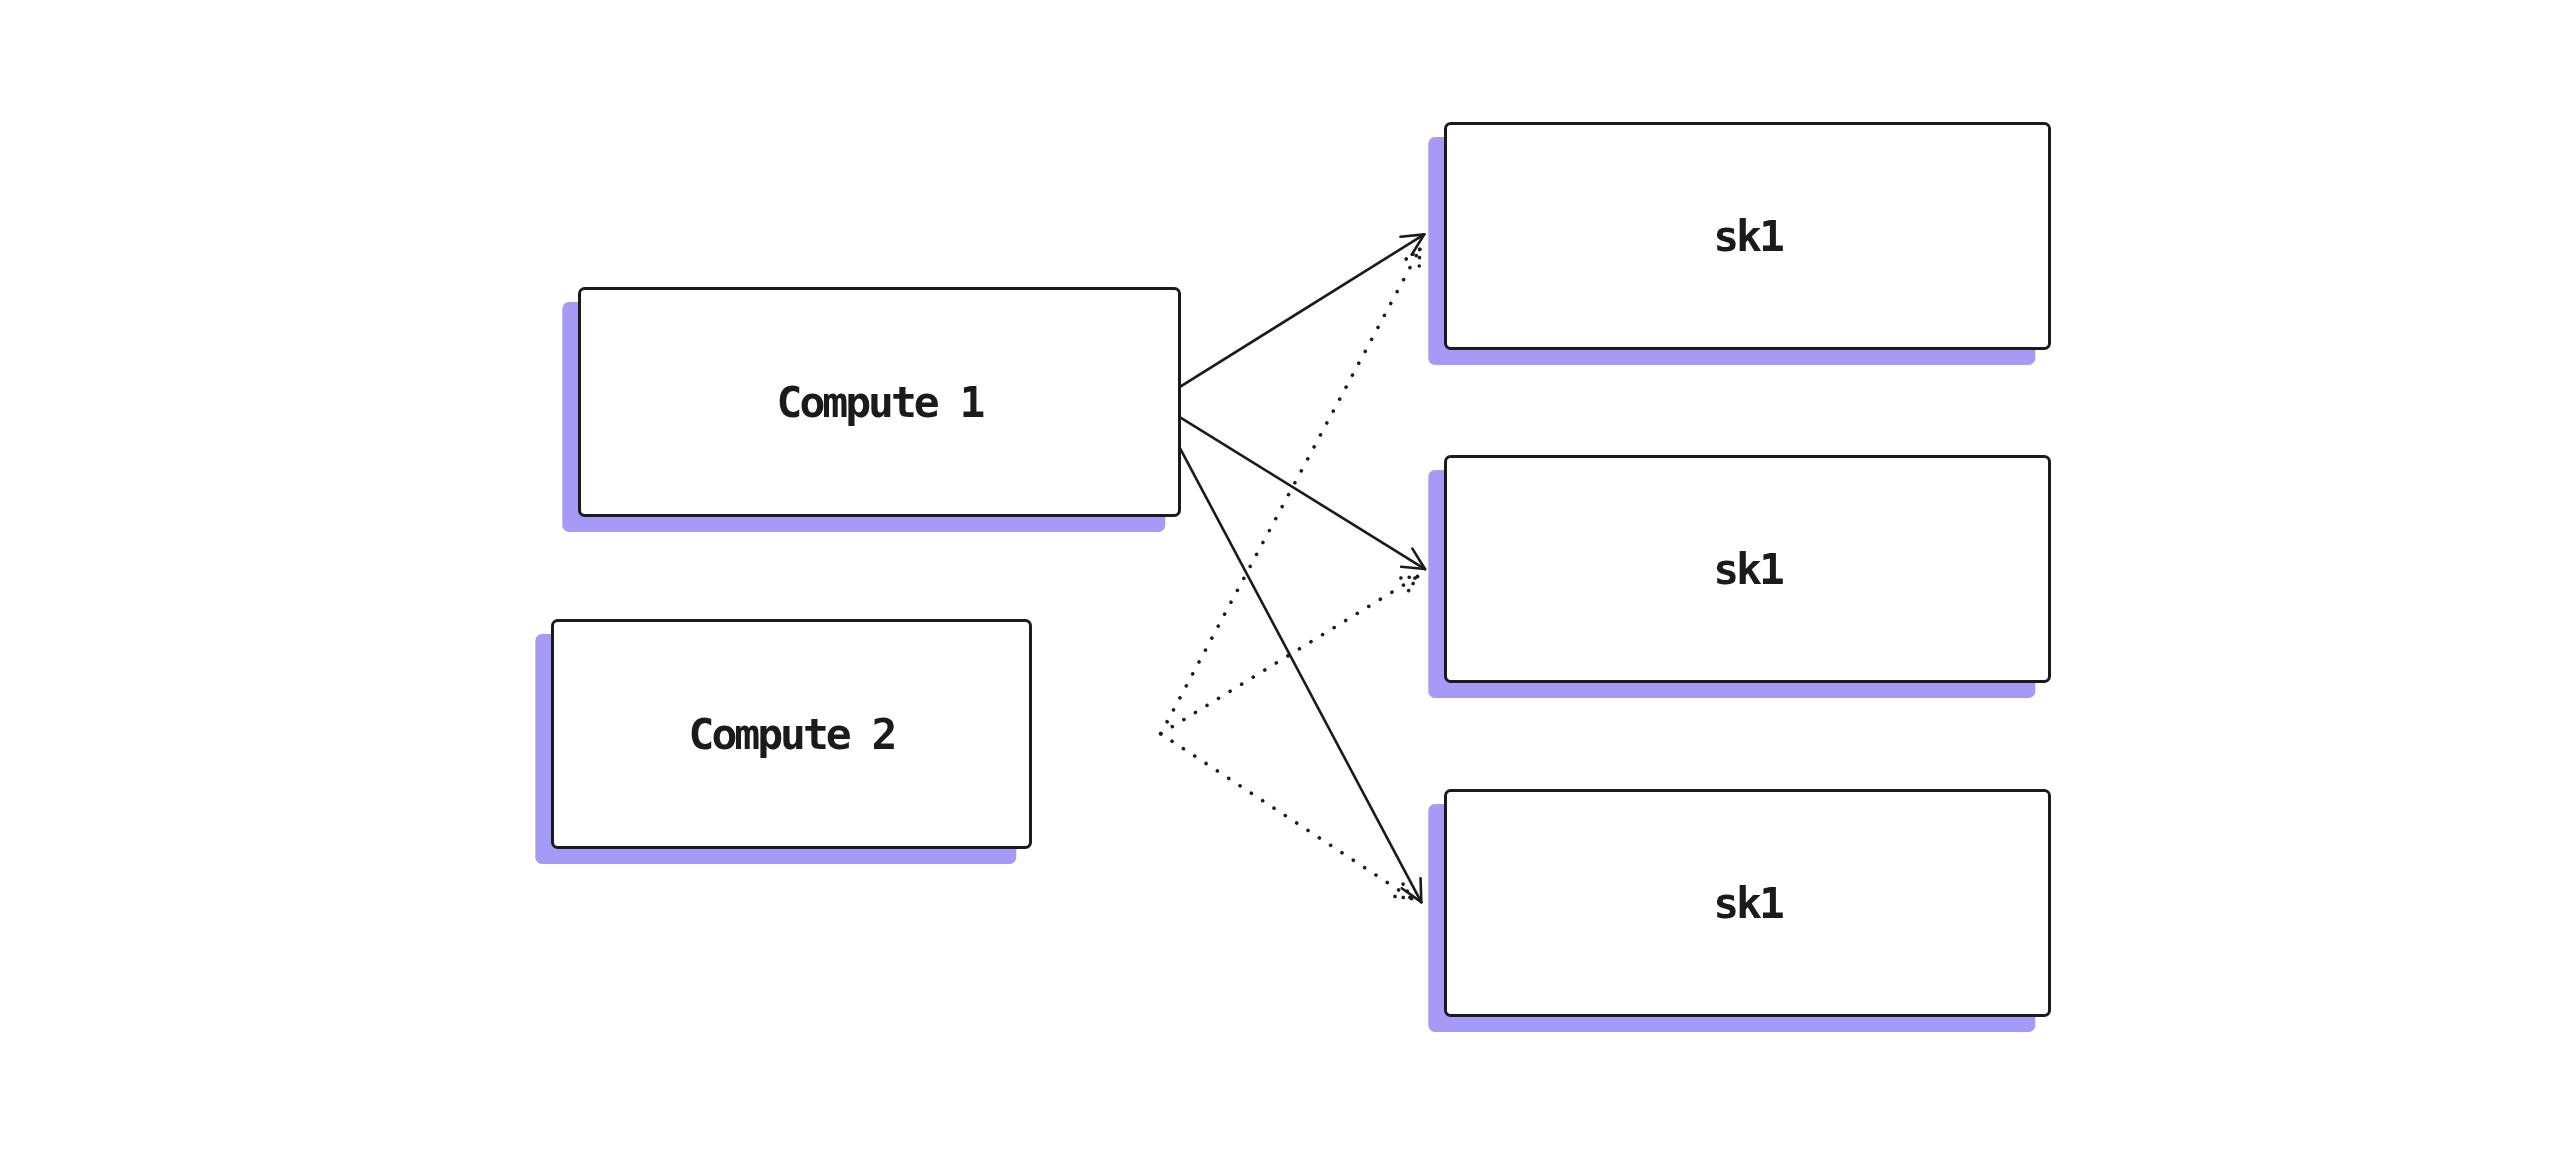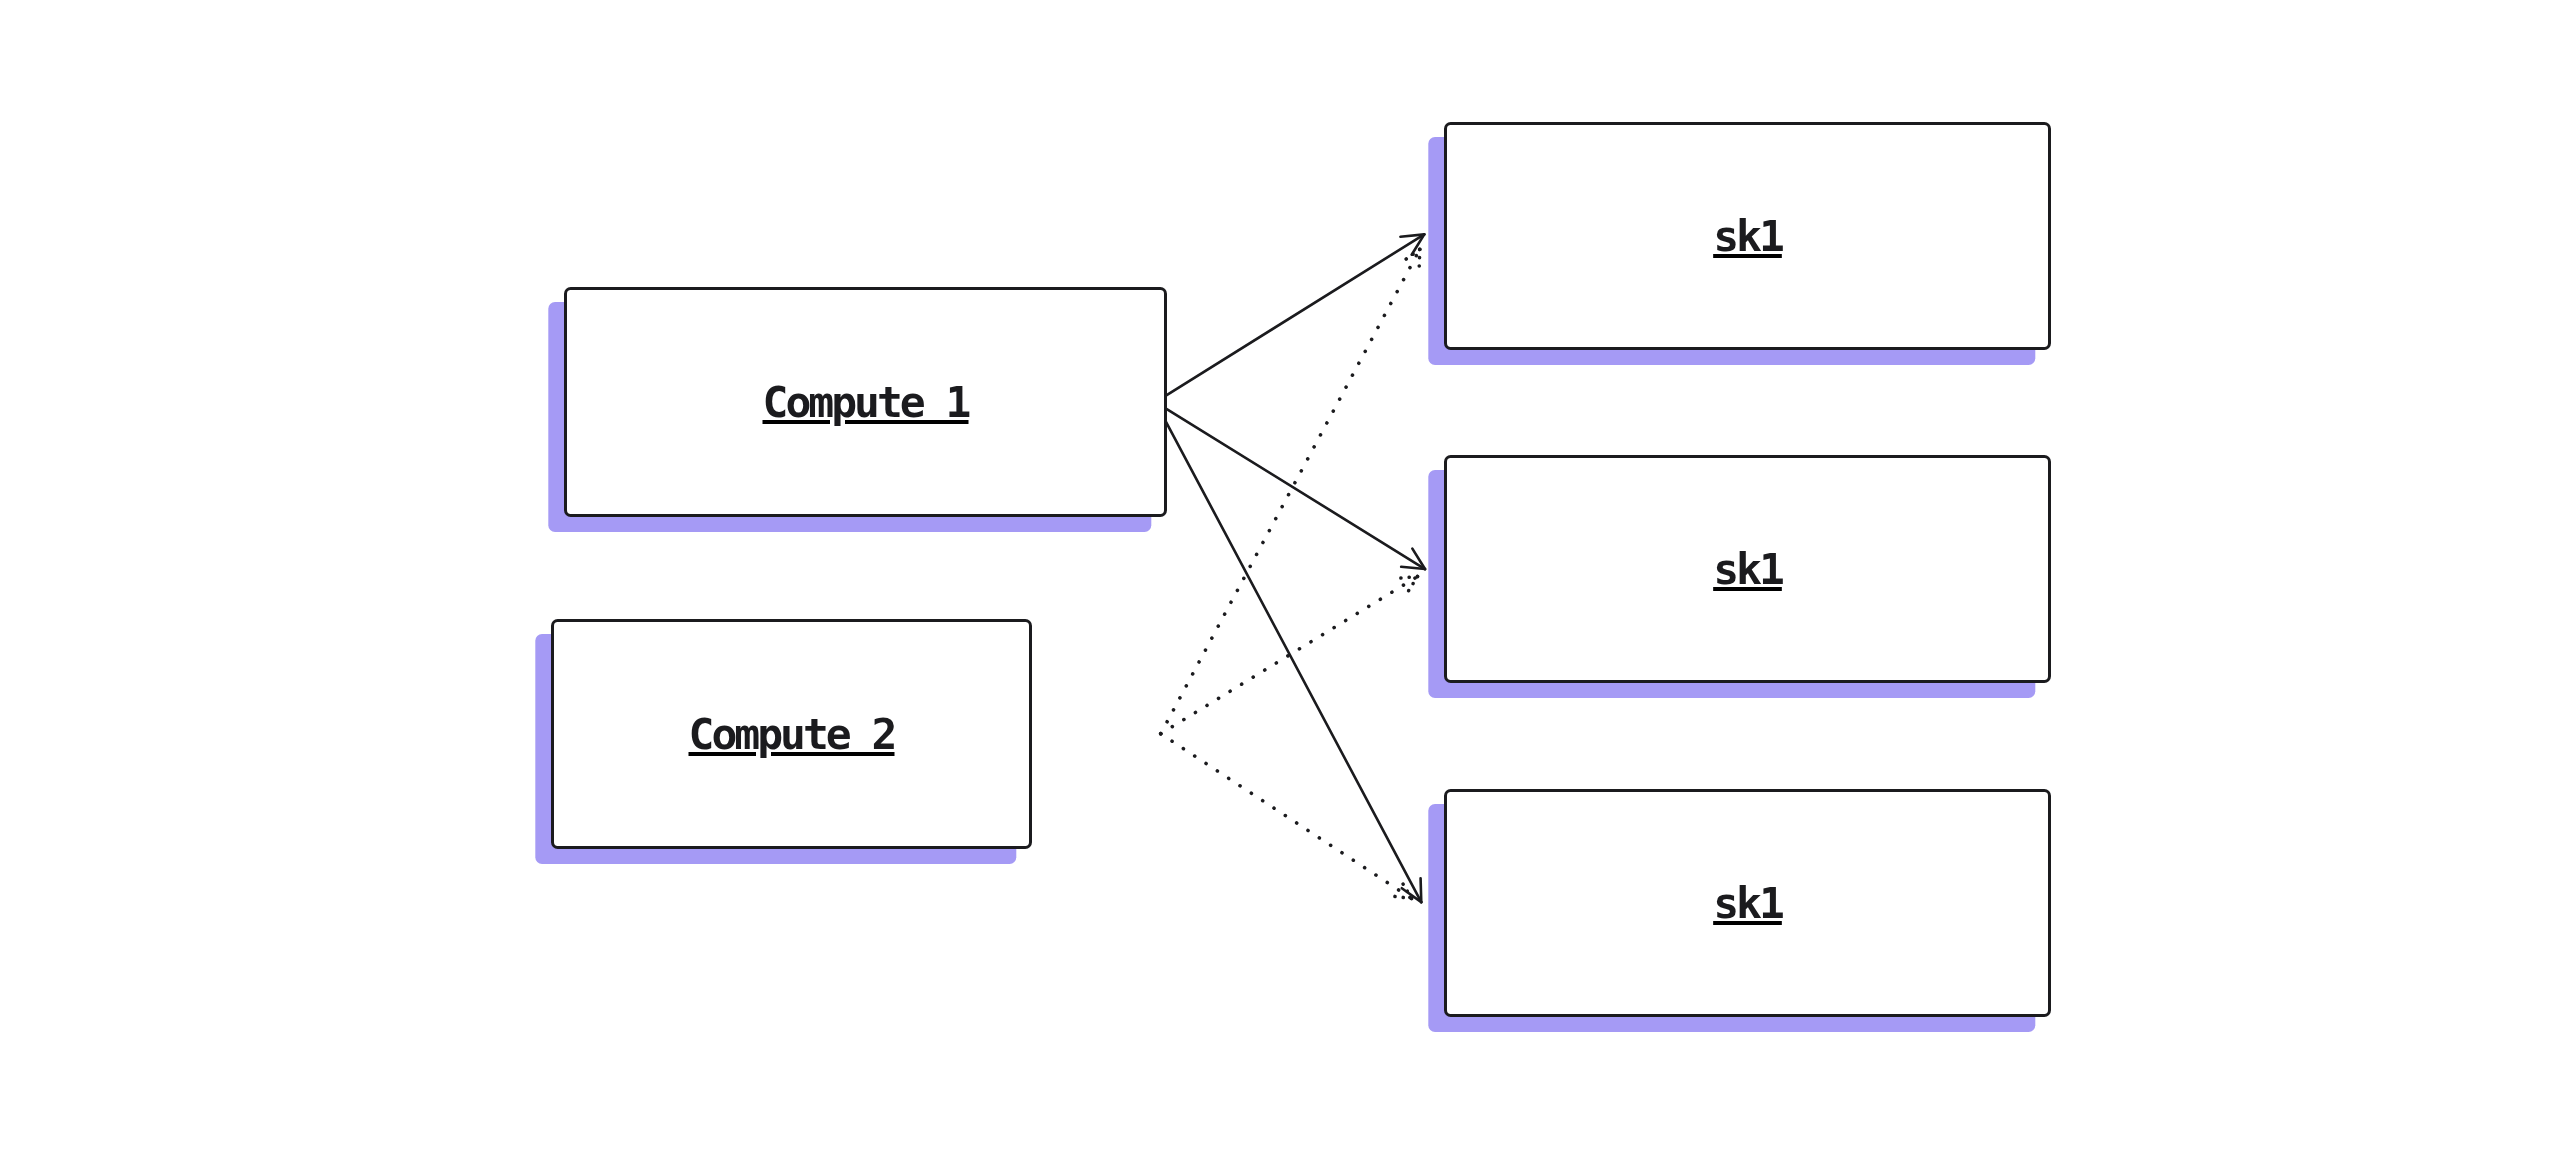--- a/index.html
+++ b/index.html
@@ -14,30 +14,30 @@
     position:relative;overflow:hidden;
     font-family:"DejaVu Sans Mono", monospace;
   }
   .canvas{position:absolute;inset:0;background:var(--bg);}
   .node{
     position:absolute;
     background:#ffffff;
     border:3.4px solid var(--ink);
     border-radius:6.7px;
     box-shadow:-15.7px 15px 0 0 var(--shadow);
-    display:flex;align-items:center;justify-content:center;text-decoration:underline;
+    display:flex;align-items:center;justify-content:center;
   }
   .node .label{
     font-weight:bold;
     font-size:43px;
     letter-spacing:-3px;
     color:var(--ink);
     white-space:nowrap;
   }
-  .node.compute-1{left:564px;top:287px;width:603px;height:230px;}
+  .node.compute-1{left:578px;top:287px;width:603px;height:230px;}
   .node.compute-2{left:551px;top:619px;width:481px;height:230px;}
   .node.shard-1{left:1444px;top:122px;width:607px;height:228px;}
   .node.shard-2{left:1444px;top:455px;width:607px;height:228px;}
   .node.shard-3{left:1444px;top:789px;width:607px;height:228px;}
   svg.edges{position:absolute;inset:0;pointer-events:none;}
 </style>
 </head>
 <body>
 
 <div class="canvas">

